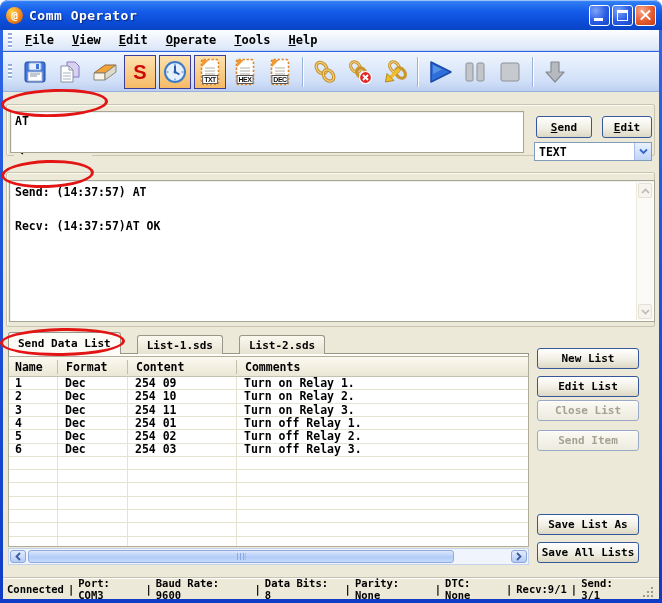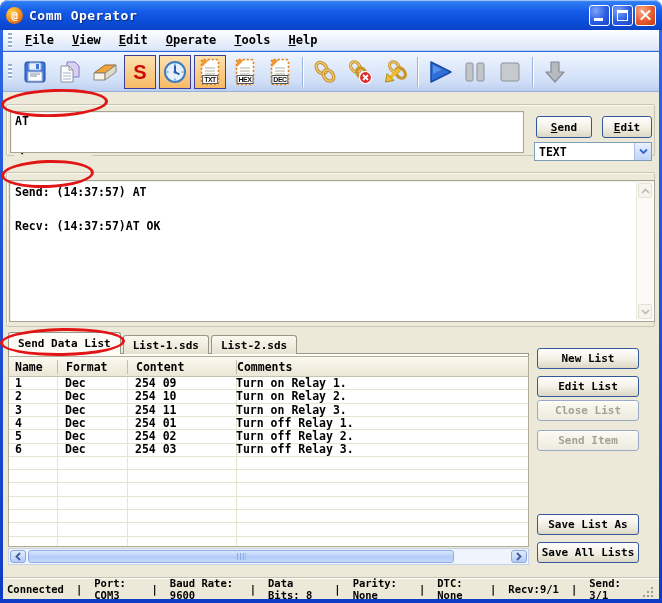--- a/index.html
+++ b/index.html
@@ -85,34 +85,34 @@
     border:1px solid #a9a593; box-shadow:inset 1px 1px 0 rgba(0,0,0,.06);
     font-size:11.5px; font-weight:700; line-height:17px; padding:3px 22px 3px 5px; }
   .log-line { white-space:pre; min-height:17px; }
   .vscroll { position:absolute; right:1px; top:1px; bottom:1px; width:17px; background:#fbfaf6;
     border-left:1px solid #eceadf; }
   .varrow { position:absolute; left:1px; right:1px; height:15px; background:#f6f4ed;
     border:1px solid #e4e2d6; border-radius:2px; display:flex; align-items:center; justify-content:center; }
   .varrow.up { top:1px; } .varrow.down { bottom:1px; }
 
   .tabs { position:absolute; left:5px; top:240px; height:22px; display:flex; align-items:flex-end;
-    gap:2px; z-index:3; }
+    gap:16px; z-index:3; }
   .tab { height:19px; line-height:19px; padding:0 9px; font-size:11px; font-weight:700;
     background:linear-gradient(180deg,#fbf8ef,#e6e2d1); border:1px solid #97978a;
     border-bottom:none; border-radius:3px 3px 0 0; }
   .tab.active { height:22px; line-height:22px; background:#fdfcf6; }
   .tabline { position:absolute; left:5px; top:261px; width:521px; height:3px;
     background:#fdfcf6; border:1px solid #97978a; border-bottom:none; z-index:2; }
 
   .table { position:absolute; left:5px; top:264px; width:521px; height:191px; background:#fff;
     border:1px solid #b1ad9b; z-index:4; }
   .thead { height:20px; display:flex; align-items:center; font-size:11.5px; font-weight:700;
     background:linear-gradient(180deg,#fbf9f0,#ebe7d6); border-bottom:1px solid #c6c2b0; }
   .c0 { width:48px; padding-left:6px; } .c1 { width:70px; padding-left:8px; }
-  .c2 { width:109px; padding-left:8px; } .c3 { flex:1; }
+  .c2 { width:109px; padding-left:8px; } .c3 { flex:1; padding-left:8px; }
   .th { height:14px; line-height:14px; }
   .th + .th { border-left:1px solid #c2beac; }
   .tbody { position:relative; height:169px; font-size:11.5px; font-weight:700;
     background-image:repeating-linear-gradient(180deg,transparent 0 12.3px,#e7e3d1 12.3px 13.3px); }
   .vline { position:absolute; top:0; bottom:0; width:1px; background:#e7e3d1; }
   .v1 { left:48px; } .v2 { left:118px; } .v3 { left:227px; }
   .trow { display:flex; height:13.3px; line-height:13px; position:relative; white-space:nowrap; overflow:hidden; }
 
   .hscroll { position:absolute; left:5px; top:456px; width:521px; height:17px;
     background:#f0f4fd; border:1px solid #c6d2ea; }
@@ -132,21 +132,21 @@
 
   .annotation { position:absolute; border:3px solid #e21414; border-radius:50%;
     pointer-events:none; z-index:9; }
   .a-qs  { left:-2px; top:-3px;  width:107px; height:28px; transform:rotate(-2deg); }
   .a-dl  { left:-2px; top:68px;  width:93px;  height:28px; transform:rotate(-2deg); }
   .a-tab { left:-3px; top:236px; width:125px; height:28px; transform:rotate(-1deg); }
 
   
   .statusbar { position:absolute; left:3px; right:3px; bottom:4px; height:21px; background:#ece9d8;
     border-top:1px solid #fff; box-shadow:0 -1px 0 #c6c2b2; display:flex; align-items:center;
-    gap:12px; padding:0 4px; font-size:10.5px; font-weight:700; color:#000; }
+    gap:4px; padding:0 4px; font-size:10.5px; font-weight:700; color:#000; }
   .sizegrip { margin-left:auto; width:13px; height:13px; align-self:flex-end; }
   u { text-decoration:underline; }
 </style>
 </head>
 <body>
 
 <div class="window">
 
   <div class="titlebar">
     <span class="app-icon">@</span>

